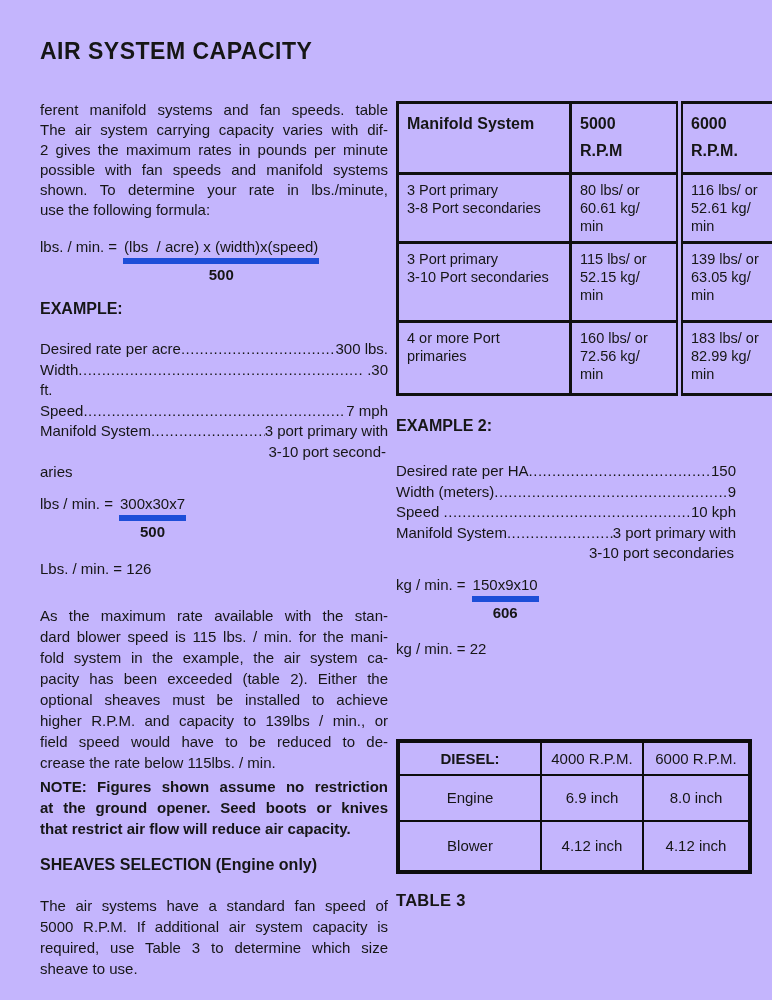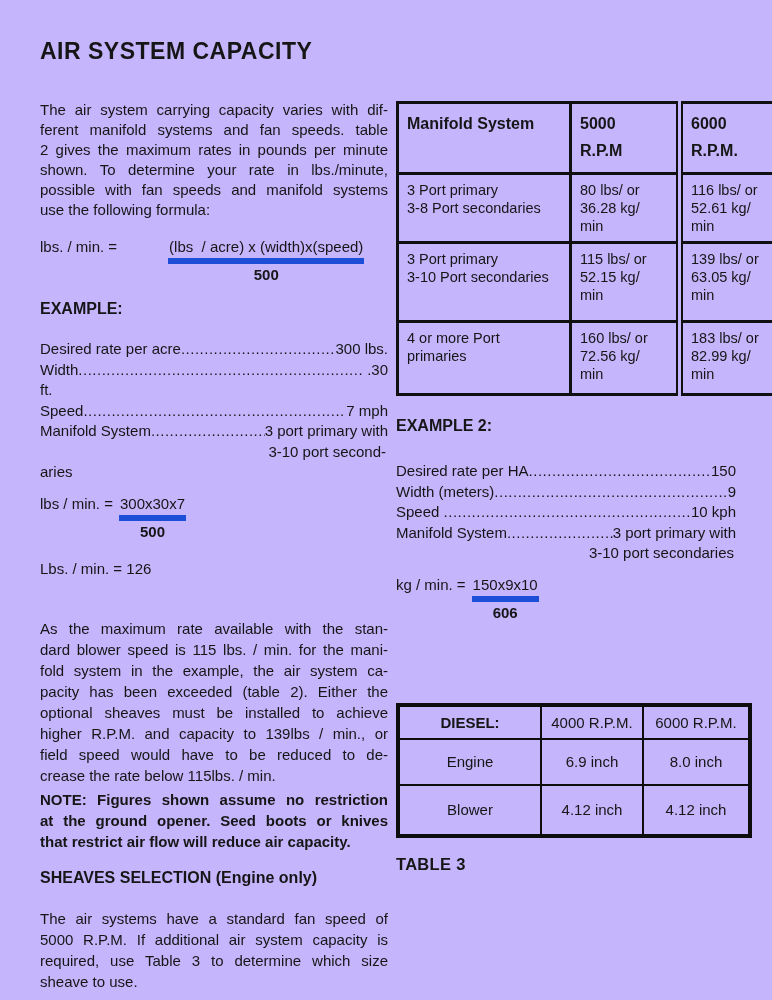--- a/index.html
+++ b/index.html
@@ -9,28 +9,28 @@
     color:#161616;overflow:hidden;padding-left:48px;
   }
   .col-left{position:absolute;left:40px;top:38px;width:348px;}
   .col-right{position:absolute;left:396px;top:101px;width:340px;}
 
   .doc-title{font-size:23px;line-height:26px;font-weight:bold;letter-spacing:.5px;margin:0;}
   .h2{font-size:16px;line-height:20px;font-weight:bold;}
 
   .para{font-size:15px;}
   .p1{margin-top:36px;line-height:20px;}
-  .p2{margin-top:39px;line-height:21px;}
+  .p2{margin-top:26px;line-height:21px;}
   .note{margin-top:3px;line-height:21px;font-weight:bold;}
   .p3{margin-top:20px;line-height:21px;}
   .jline{text-align:justify;text-align-last:justify;white-space:nowrap;}
   .jline-last{text-align:left;white-space:nowrap;}
 
   .formula{display:flex;align-items:flex-start;font-size:15px;line-height:20px;}
-  .f1{margin-top:17px;gap:45px;}
+  .f1{margin-top:17px;}
   .f2{margin-top:11px;}
   .fr{margin-top:11px;}
   .flhs{white-space:pre;margin-right:6px;}
   .frac{display:inline-flex;flex-direction:column;align-items:center;}
   .num{white-space:pre;border-bottom:6px solid #1d4ed8;padding:0 1px 1px 1px;}
   .den{padding-top:1px;font-weight:bold;}
   .result{font-size:15px;line-height:20px;margin-top:17px;}
   .result-r{margin-top:16px;}
 
   .ex-head{margin-top:14px;}
@@ -74,25 +74,25 @@
 </head>
 <body>
 
 <div class="page">
 
   <div class="col-left">
 
     <h1 class="doc-title">AIR SYSTEM CAPACITY</h1>
 
     <div class="para p1">
+      <div class="jline">ferent manifold systems and fan speeds.  table</div>
       <div class="jline">The air system carrying capacity varies with dif-</div>
-      <div class="jline">ferent manifold systems and fan speeds.  table</div>
       <div class="jline">2 gives the maximum rates in pounds per minute</div>
+      <div class="jline">possible with fan speeds and manifold systems</div>
       <div class="jline">shown.  To determine your rate in lbs./minute,</div>
-      <div class="jline">possible with fan speeds and manifold systems</div>
       <div class="jline-last">use the following formula:</div>
     </div>
 
     <div class="formula f1">
       <span class="flhs">lbs. / min. =</span>
       <span class="frac">
         <span class="num">(lbs  / acre) x (width)x(speed)</span>
         <span class="den">500</span>
       </span>
     </div>
@@ -171,21 +171,21 @@
         <td class="t2c1">Manifold System</td>
         <td class="t2c2 pre">5000
 R.P.M</td>
         <td class="t2c3 dbl pre">6000
 R.P.M.</td>
       </tr>
       <tr class="r1">
         <td class="pre">3 Port primary
 3-8 Port secondaries</td>
         <td class="pre">80 lbs/ or
-36.28 kg/
+60.61 kg/
 min</td>
         <td class="dbl pre">116 lbs/ or
 52.61 kg/
 min</td>
       </tr>
       <tr class="r2">
         <td class="pre">3 Port primary
 3-10 Port secondaries</td>
         <td class="pre">115 lbs/ or
 52.15 kg/
@@ -235,20 +235,21 @@
     </div>
 
     <div class="formula fr">
       <span class="flhs">kg / min. =</span>
       <span class="frac">
         <span class="num">150x9x10</span>
         <span class="den">606</span>
       </span>
     </div>
 
+    <div class="result result-r">kg / min. = 22</div>
 
     <table class="table3">
       <tbody>
           <tr class="hrow">
         <td class="t3c1 diesel">DIESEL:</td>
         <td class="t3c2">4000 R.P.M.</td>
         <td class="t3c3">6000 R.P.M.</td>
       </tr>
       <tr class="r1">
         <td>Engine</td>

